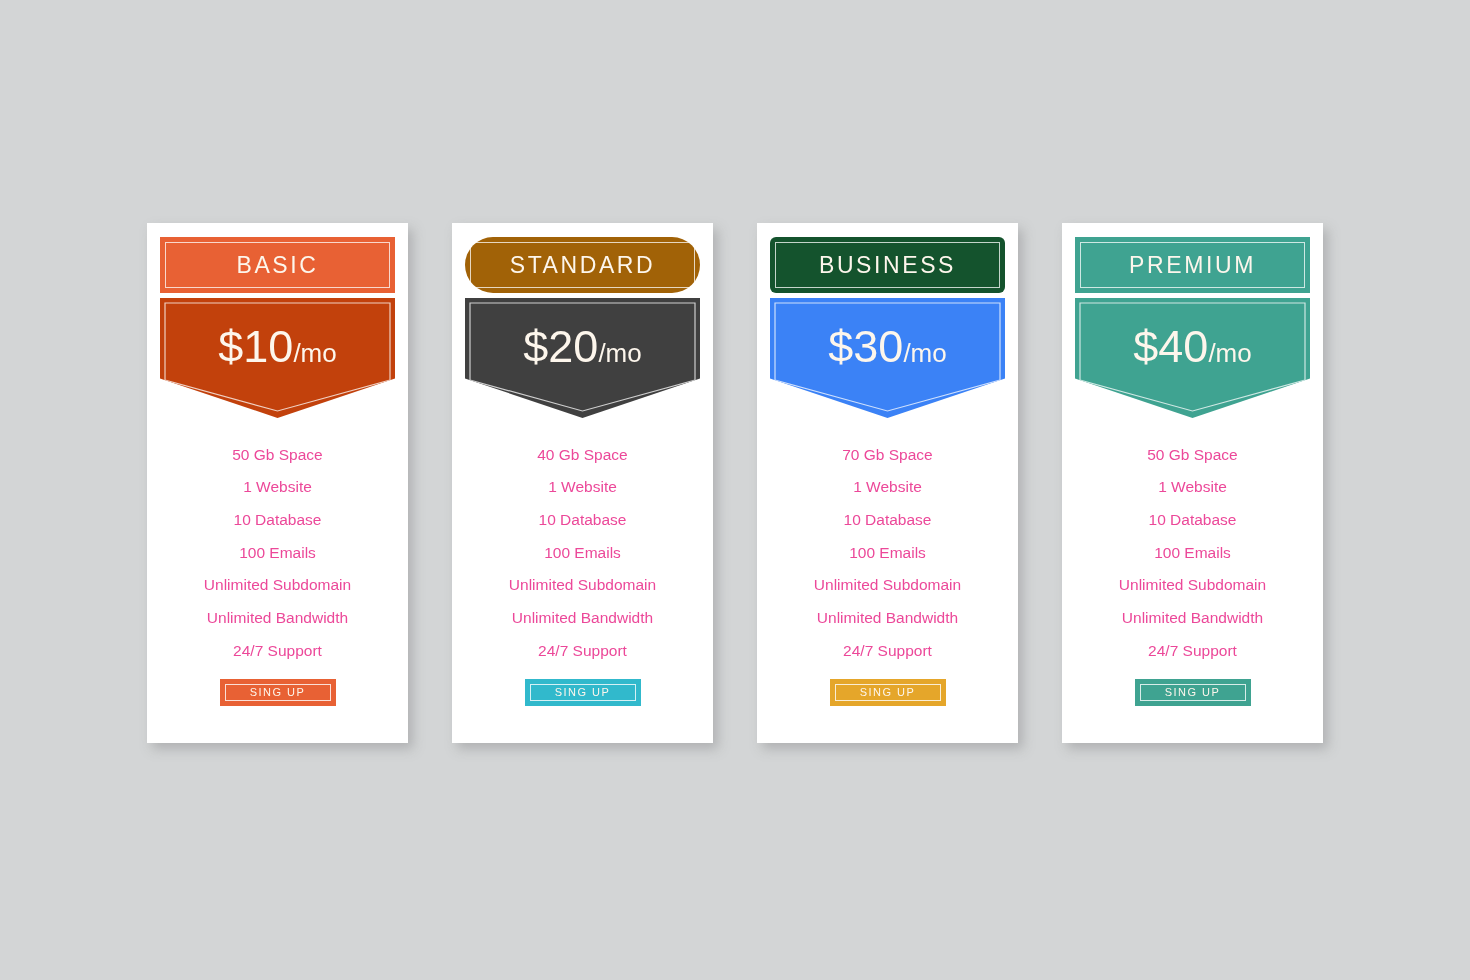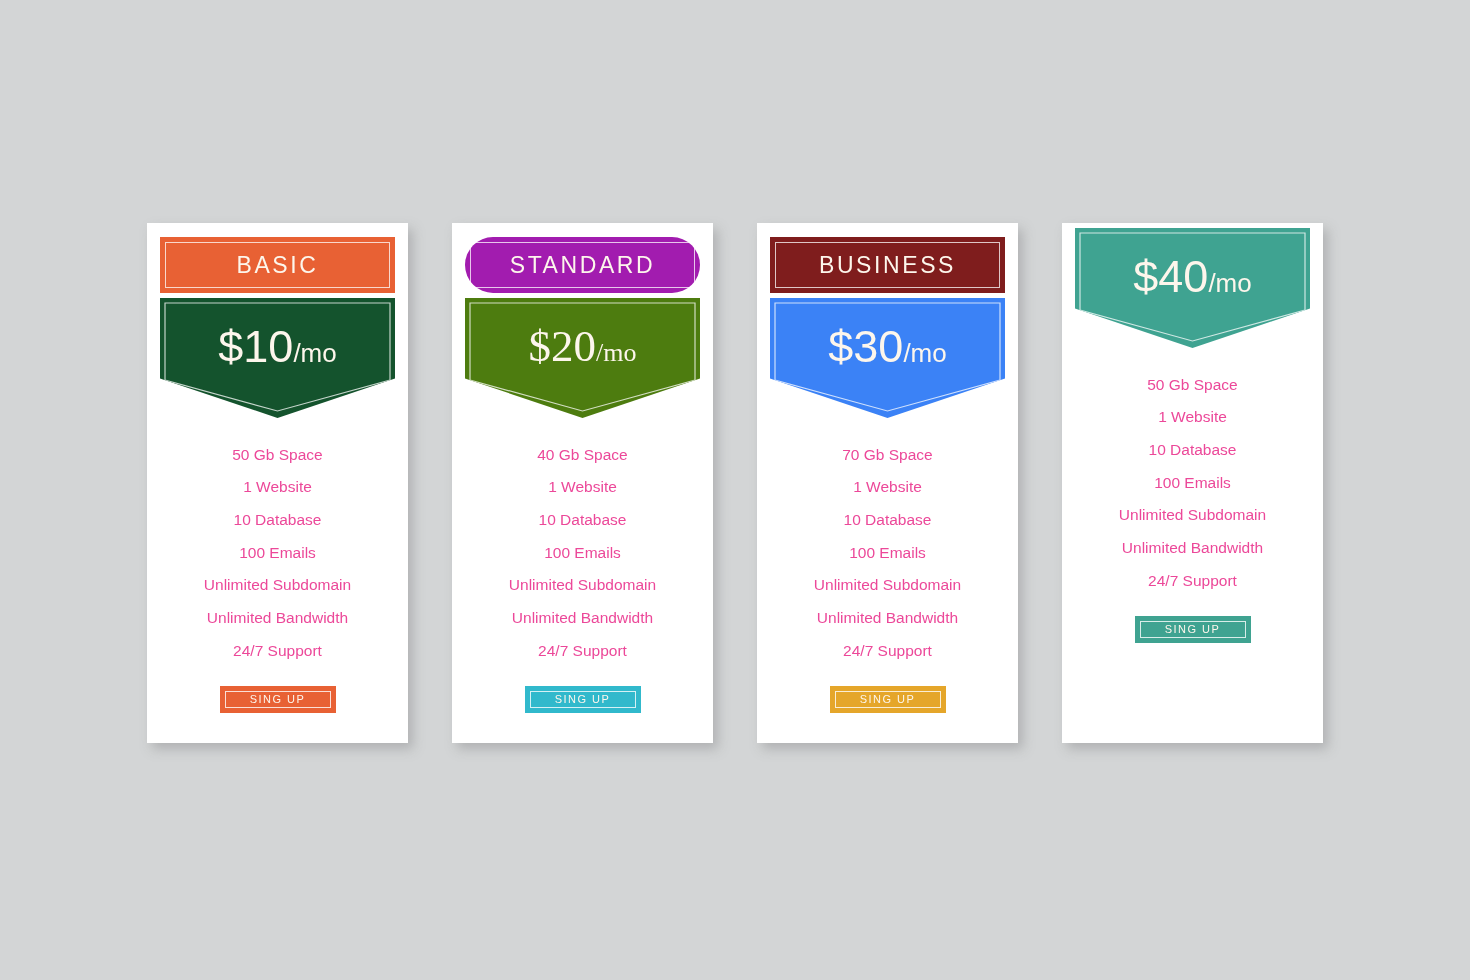--- a/index.html
+++ b/index.html
@@ -119,21 +119,21 @@
     font-size: 15.5px;
     color: #ec4899;
     line-height: 1;
     padding: 8.6px 0;
     text-align: center;
     font-weight: 400;
   }
 
   
   .signup-button {
-    margin-top: 19px;
+    margin-top: 12px;
     width: 116px;
     height: 27px;
     border: none;
     padding: 8px;
     position: relative;
     cursor: pointer;
     display: flex;
     align-items: center;
     justify-content: center;
     box-sizing: border-box;
@@ -159,67 +159,67 @@
 </style>
 </head>
 <body>
 
 <div id="pricing-board">
     <div class="plan-card">
       <div class="plan-header" style="background: rgb(232, 97, 52);">
         <span class="plan-header-inner"></span>
         <span class="plan-name">BASIC</span>
       </div>
-      <div class="price-banner" style="background: #14532d;">
+      <div class="price-banner" style="background: #c2410c;">
         <svg class="price-banner-edge" viewBox="0 0 235 120" preserveAspectRatio="none">
           <polygon points="5,5 230,5 230,82 117.5,113 5,82" fill="none" stroke="rgba(255,255,255,0.75)" stroke-width="1.2"></polygon>
         </svg>
         <div class="price-text"><span class="price-amount">$10</span><span class="price-period">/mo</span></div>
       </div>
       <ul class="feature-list">
         <li class="feature-item">50 Gb Space</li>
         <li class="feature-item">1 Website</li>
         <li class="feature-item">10 Database</li>
         <li class="feature-item">100 Emails</li>
         <li class="feature-item">Unlimited Subdomain</li>
         <li class="feature-item">Unlimited Bandwidth</li>
         <li class="feature-item">24/7 Support</li>
       </ul>
       <button class="signup-button" style="background: rgb(232, 97, 52); border: 2px solid rgb(232, 97, 52);">
         <span class="signup-inner-border"></span>
         <span class="signup-label">SING UP</span>
       </button>
     </div>
     <div class="plan-card">
-      <div class="plan-header" style="background: #a21caf; border-radius: 28px;">
+      <div class="plan-header" style="background: #a16207; border-radius: 28px;">
         <span class="plan-header-inner"></span>
         <span class="plan-name">STANDARD</span>
       </div>
-      <div class="price-banner" style="background: #4d7c0f; font-family: Liberation Serif, serif;">
+      <div class="price-banner" style="background: #404040;">
         <svg class="price-banner-edge" viewBox="0 0 235 120" preserveAspectRatio="none">
           <polygon points="5,5 230,5 230,82 117.5,113 5,82" fill="none" stroke="rgba(255,255,255,0.75)" stroke-width="1.2"></polygon>
         </svg>
         <div class="price-text"><span class="price-amount">$20</span><span class="price-period">/mo</span></div>
       </div>
       <ul class="feature-list">
         <li class="feature-item">40 Gb Space</li>
         <li class="feature-item">1 Website</li>
         <li class="feature-item">10 Database</li>
         <li class="feature-item">100 Emails</li>
         <li class="feature-item">Unlimited Subdomain</li>
         <li class="feature-item">Unlimited Bandwidth</li>
         <li class="feature-item">24/7 Support</li>
       </ul>
       <button class="signup-button" style="background: rgb(49, 185, 204); border: 2px solid rgb(49, 185, 204);">
         <span class="signup-inner-border"></span>
         <span class="signup-label">SING UP</span>
       </button>
     </div>
     <div class="plan-card">
-      <div class="plan-header" style="background: #7f1d1d;">
+      <div class="plan-header" style="background: #14532d; border-radius: 6px;">
         <span class="plan-header-inner"></span>
         <span class="plan-name">BUSINESS</span>
       </div>
       <div class="price-banner" style="background: #3b82f6;">
         <svg class="price-banner-edge" viewBox="0 0 235 120" preserveAspectRatio="none">
           <polygon points="5,5 230,5 230,82 117.5,113 5,82" fill="none" stroke="rgba(255,255,255,0.75)" stroke-width="1.2"></polygon>
         </svg>
         <div class="price-text"><span class="price-amount">$30</span><span class="price-period">/mo</span></div>
       </div>
       <ul class="feature-list">
@@ -230,20 +230,24 @@
         <li class="feature-item">Unlimited Subdomain</li>
         <li class="feature-item">Unlimited Bandwidth</li>
         <li class="feature-item">24/7 Support</li>
       </ul>
       <button class="signup-button" style="background: rgb(229, 166, 42); border: 2px solid rgb(229, 166, 42);">
         <span class="signup-inner-border"></span>
         <span class="signup-label">SING UP</span>
       </button>
     </div>
     <div class="plan-card">
+      <div class="plan-header" style="background: rgb(63, 163, 145);">
+        <span class="plan-header-inner"></span>
+        <span class="plan-name">PREMIUM</span>
+      </div>
       <div class="price-banner" style="background: rgb(63, 163, 145);">
         <svg class="price-banner-edge" viewBox="0 0 235 120" preserveAspectRatio="none">
           <polygon points="5,5 230,5 230,82 117.5,113 5,82" fill="none" stroke="rgba(255,255,255,0.75)" stroke-width="1.2"></polygon>
         </svg>
         <div class="price-text"><span class="price-amount">$40</span><span class="price-period">/mo</span></div>
       </div>
       <ul class="feature-list">
         <li class="feature-item">50 Gb Space</li>
         <li class="feature-item">1 Website</li>
         <li class="feature-item">10 Database</li>

